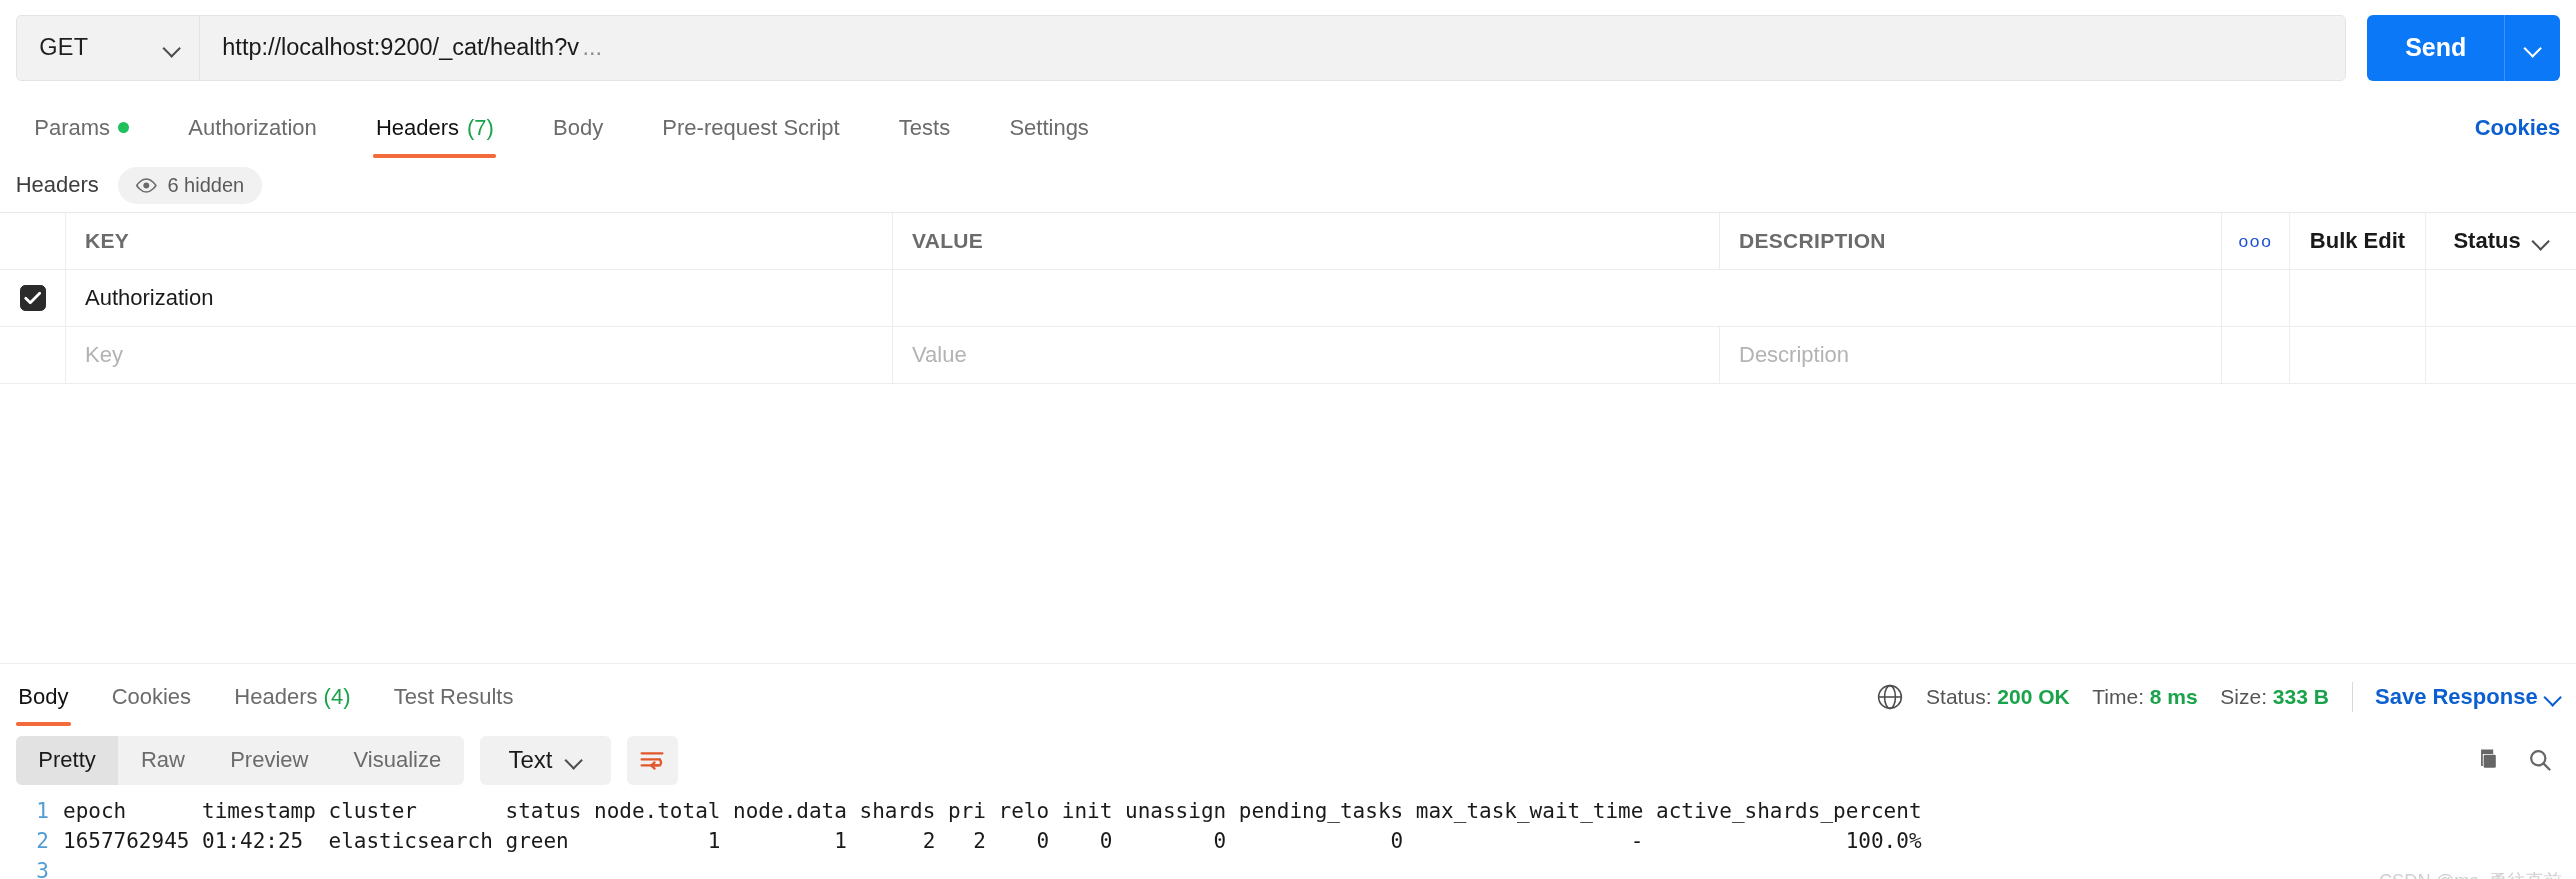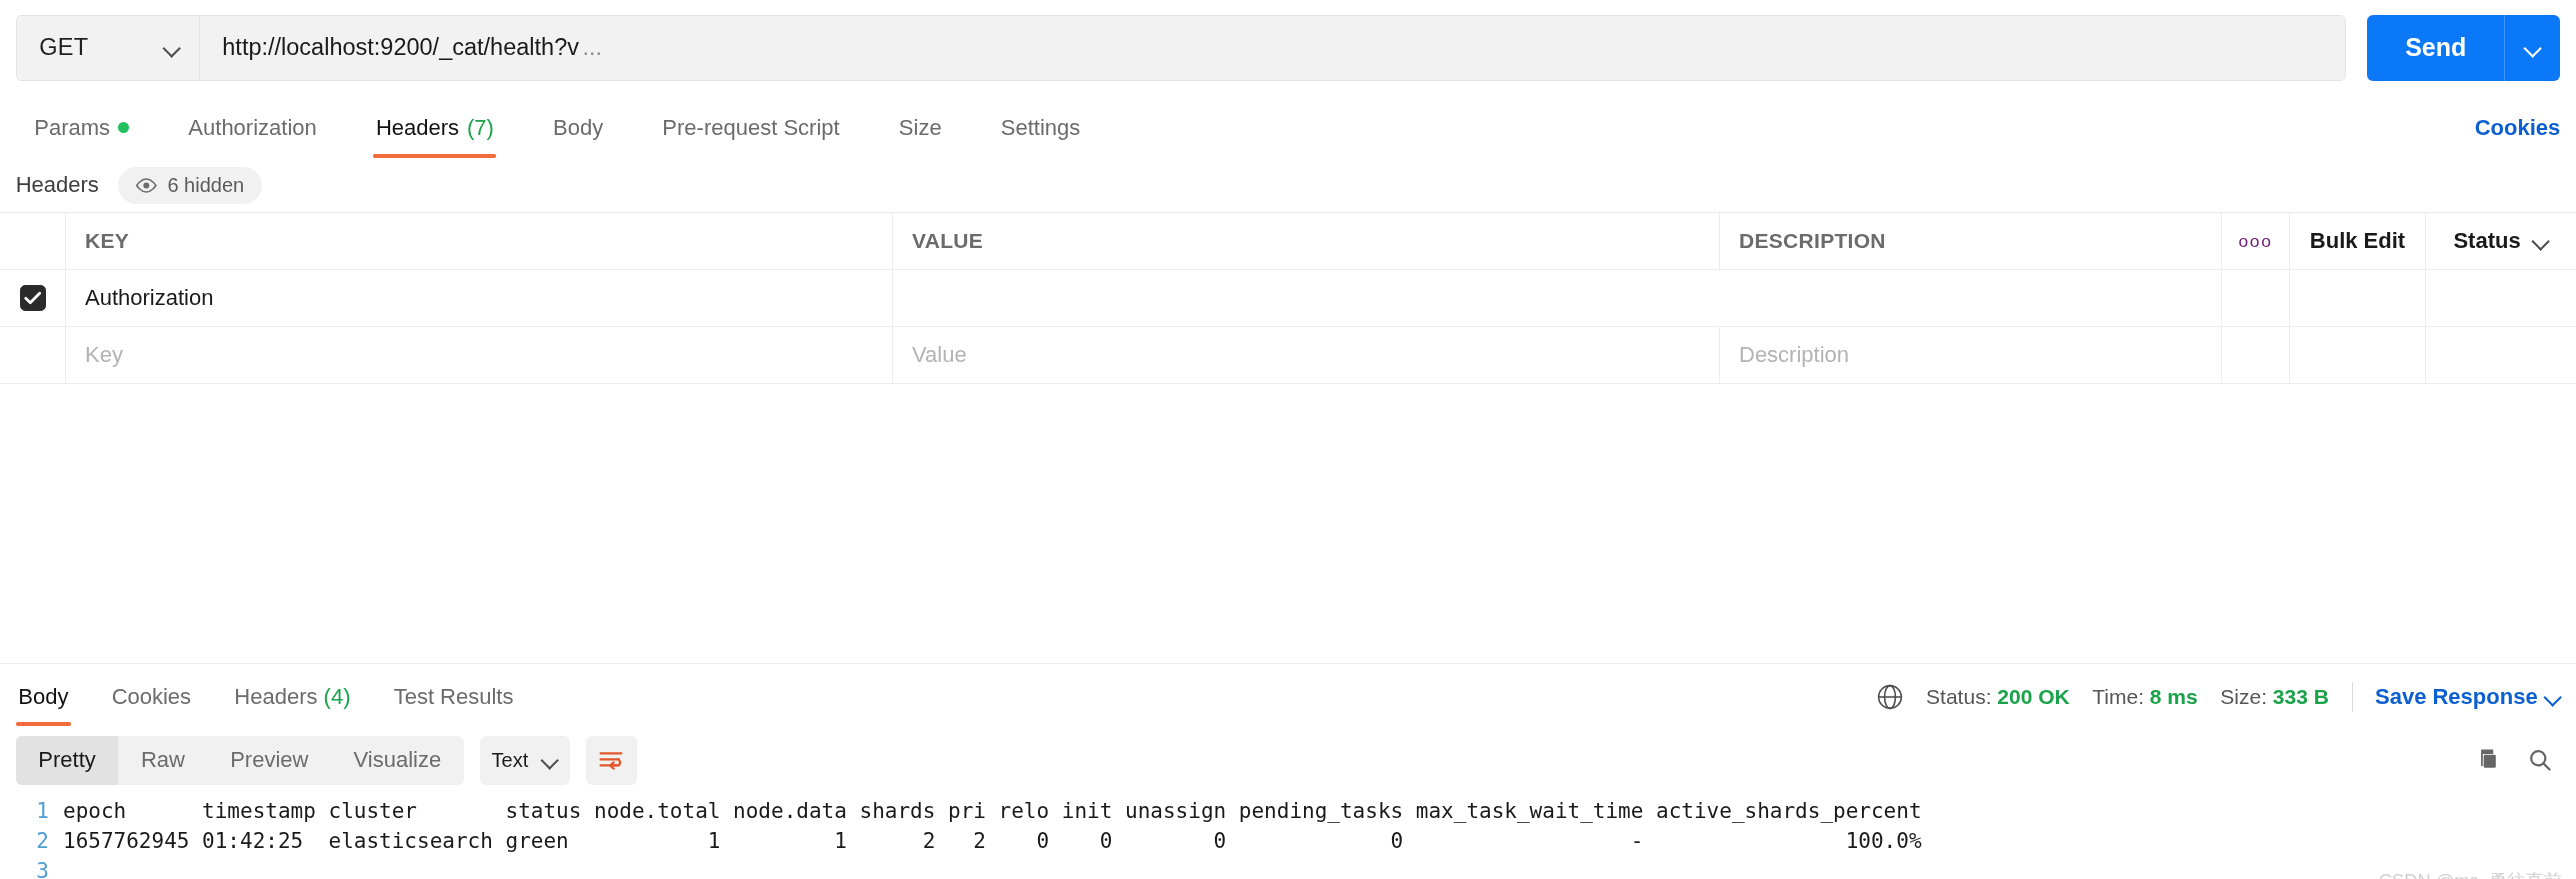--- a/index.html
+++ b/index.html
@@ -129,21 +129,21 @@
   .c-desc  { flex: 1 1 auto;  border-right: 0.9px solid #ededed; }
   .cell { display: flex; align-items: center; padding: 0 19px; font-size: 22px; }
   .head .cell { font-size: 21px; color: #6b6b6b; font-weight: bold; letter-spacing: 0.3px; }
   .val-text { color: #1a1a1a; }
   .key-text { color: #1a1a1a; }
   .ph { color: #b3b3b3; }
   .c-dots {
     flex: 0 0 68px; display: flex; align-items: center; justify-content: center;
     border-right: 0.9px solid #ededed; cursor: pointer;
   }
-  .dots { font-size: 17.4px; color: #701a75; letter-spacing: 1.7px; }
+  .dots { font-size: 17.4px; color: #1d4ed8; letter-spacing: 1.7px; }
   .c-bulk {
     flex: 0 0 136px; display: flex; align-items: center; justify-content: center;
     border-right: 0.9px solid #ededed; font-size: 22px; color: #1a1a1a;
     font-weight: bold; cursor: pointer;
   }
   .c-presets {
     flex: 0 0 150px; display: flex; align-items: center; justify-content: center;
     gap: 12.2px; font-size: 22px; color: #1a1a1a; font-weight: bold; cursor: pointer;
   }
   .cb {
@@ -196,21 +196,21 @@
     height: 49px;
   }
   .seg-item {
     display: flex; align-items: center; padding: 0 22.6px;
     font-size: 22px; color: #6b6b6b; cursor: pointer;
   }
   .seg-item.active { background: #e2e2e2; color: #1a1a1a; }
   .type-sel {
     display: flex; align-items: center; gap: 14px;
     background: #f1f1f1; border-radius: 6.1px; height: 49px;
-    padding: 0 12px; font-size: 20px; color: #1a1a1a; cursor: pointer;
+    padding: 0 29px; font-size: 24px; color: #1a1a1a; cursor: pointer;
   }
   .wrap-btn {
     width: 51px; height: 49px; background: #f1f1f1; border-radius: 6.1px;
     display: flex; align-items: center; justify-content: center; cursor: pointer;
   }
   .right-icons {
     margin-left: auto; display: flex; align-items: center; gap: 26px;
     padding-right: 7px;
   }
   .icon-btn { cursor: pointer; display: flex; align-items: center; }
@@ -274,21 +274,21 @@
 
   <div class="tab">
     <span>Body</span>
   </div>
 
   <div class="tab">
     <span>Pre-request Script</span>
   </div>
 
   <div class="tab">
-    <span>Size</span>
+    <span>Tests</span>
   </div>
 
   <div class="tab">
     <span>Settings</span>
   </div>
 
   <div class="cookies-link">Cookies</div>
 </div>
 
 <div class="hdr-subbar">

